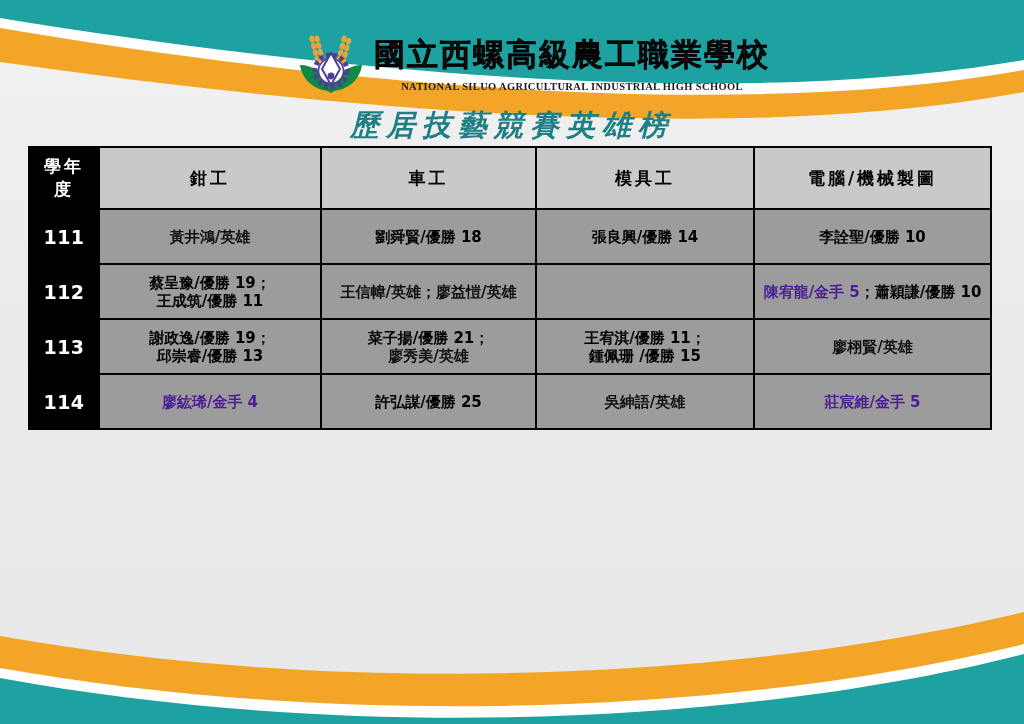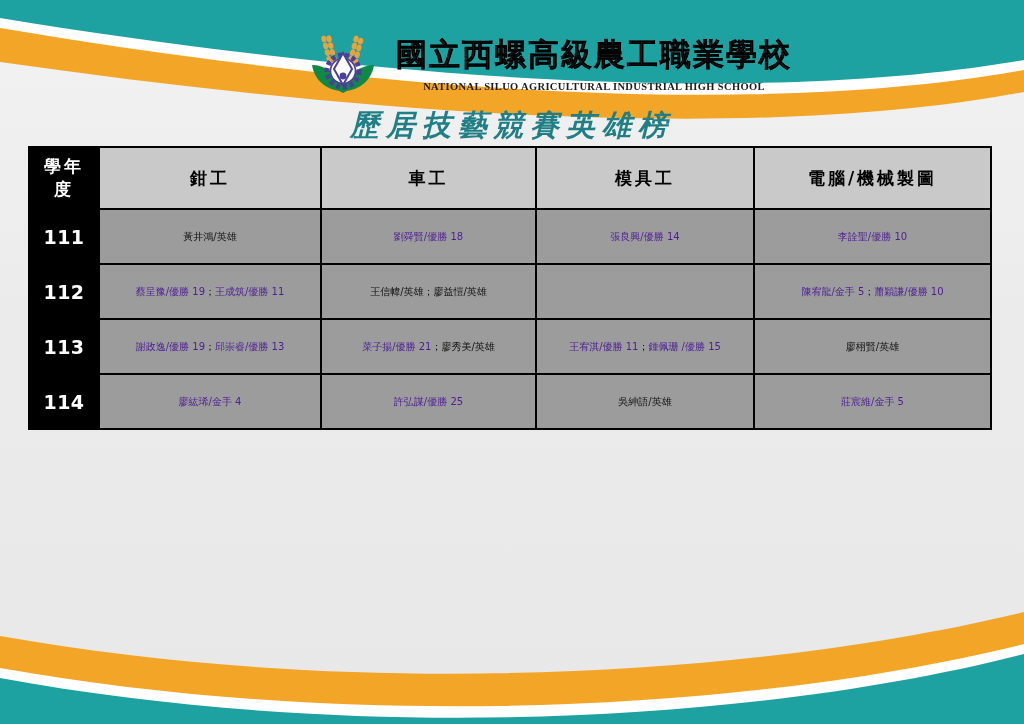--- a/index.html
+++ b/index.html
@@ -36,24 +36,24 @@
   .header-bar {
     position: absolute;
     left: 0;
     top: 0;
     width: 1024px;
     height: 104px;
   }
 
   .brand {
     position: absolute;
-    left: 304px;
+    left: 292px;
     top: 33px;
     display: flex;
-    gap: 14px;
+    gap: 4px;
   }
 
   .logo-wrap {
     width: 78px;
     height: 66px;
     position: relative;
     flex: 0 0 auto;
   }
 
   .school-names {
@@ -152,30 +152,30 @@
     background: #000000;
     color: #ffffff;
     font-size: 19px;
     font-weight: bold;
     font-family: "Liberation Sans", "DejaVu Sans", sans-serif;
     letter-spacing: 0.5px;
   }
 
   td.data-cell {
     background: #9c9c9c;
-    font-size: 10px;
-    font-weight: normal;
+    font-size: 15px;
+    font-weight: bold;
     color: #111111;
     padding: 0 4px;
     line-height: 1.2;
   }
 
   .seg { white-space: nowrap; }
   .seg.black  { color: #111111; }
-  .seg.red    { color: #4c1d95; }
+  .seg.red    { color: #000000; }
   .seg.yellow { color: #4c1d95; }
   .sep { color: #111111; }
 </style>
 </head>
 <body>
 
 <div id="slide">
 
   <svg class="deco-svg" viewBox="0 0 1024 724" preserveAspectRatio="none">
 

